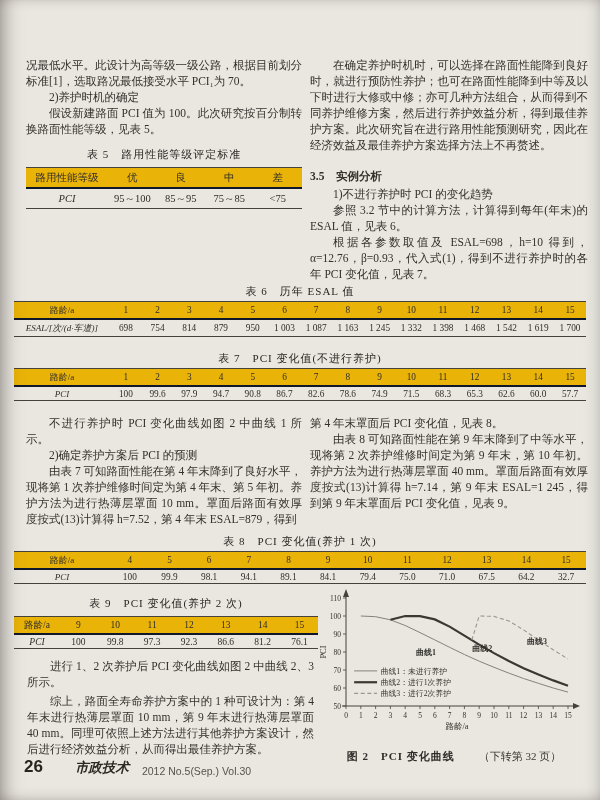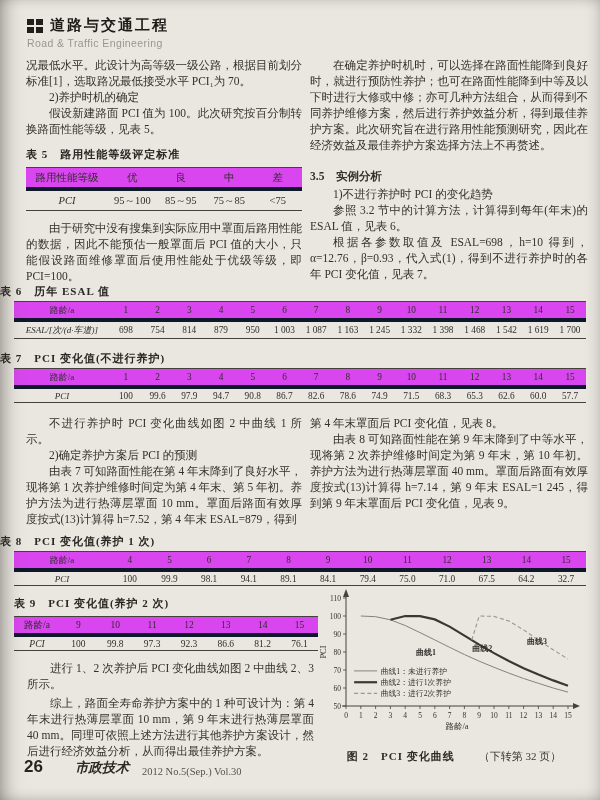--- a/index.html
+++ b/index.html
@@ -15,26 +15,26 @@
   .hicon i{background:#211f1c;display:block;}
   .htitle{font-family:"Liberation Sans","DejaVu Sans",sans-serif;font-weight:700;font-size:15px;letter-spacing:2px;color:#1d1b18;}
   .hsub{font-family:"Liberation Sans","DejaVu Sans",sans-serif;font-size:10.5px;color:#9a968e;letter-spacing:.4px;margin-top:2px;}
   
   .tcol{font-size:11.5px;line-height:16px;text-align:justify;color:#33312c;}
   .tcol p{margin:0;}
   .ind{text-indent:2em;}
   .gap{margin-top:9px !important;}
   .shead{font-weight:700;margin:15px 0 2px !important;}
   
-  .tcap{text-align:left;font-weight:700;font-size:11px;color:#2a2824;letter-spacing:1px;}
+  .tcap{text-align:center;font-weight:400;font-size:11px;color:#2a2824;letter-spacing:1px;}
   .incap{margin:9px 0 5px;}
   table.rt{border-collapse:collapse;table-layout:fixed;font-size:10px;color:#2f2d29;
     border-top:1.6px solid #45423c;border-bottom:1.6px solid #45423c;}
   table.rt th,table.rt td{padding:1.5px 0;text-align:center;font-weight:400;white-space:nowrap;overflow:hidden;}
-  table.rt thead tr{background:#d946ef;border-bottom:4px solid #0f172a;}
+  table.rt thead tr{background:#eab308;border-bottom:2px solid #0f172a;}
   table.rt tbody td:first-child{font-style:italic;}
   table.t5{width:100%;font-size:10.5px;}
   table.t5 th:first-child,table.t5 td:first-child{width:82px;}
   table.full{font-size:9.3px;}
   table.full th:first-child,table.full td:first-child{width:96px;font-size:9px;}
   table.t9{width:100%;font-size:9.5px;}
   table.t9 th:first-child,table.t9 td:first-child{width:46px;}
   
   .chartfig{margin:0;}
   svg text{font-family:"Liberation Serif","DejaVu Serif",serif;fill:#33312c;}
@@ -48,39 +48,27 @@
   .curve1{fill:none;stroke:#85827b;stroke-width:1;}
   .curve2{fill:none;stroke:#3a3833;stroke-width:2.2;}
   .curve3{fill:none;stroke:#9a9790;stroke-width:1.1;stroke-dasharray:4 2.6;}
   .figcap{display:flex;justify-content:center;gap:24px;font-size:11px;margin-top:9px;}
   .fc1{font-weight:700;letter-spacing:1px;}
   .fc2{color:#3a3833;}
   
   footer{display:flex;align-items:flex-end;}
   .pgnum{font-family:"Liberation Sans","DejaVu Sans",sans-serif;font-weight:700;font-size:17px;color:#26241f;}
   .jname{font-style:italic;font-weight:700;font-size:13.5px;margin-left:32px;color:#2c2a25;}
-  .jissue{font-family:Liberation Serif, serif;font-size:10.5px;margin-left:13px;color:#56534c;}
+  .jissue{font-family:Liberation Sans, sans-serif;font-size:10.5px;margin-left:13px;color:#56534c;}
 </style>
 </head>
 <body>
 
 <div class="page">
 
-  <header class="abs" style="top:16px;left:27px">
-    <div class="hrow">
-      <span class="hicon">
-          <i></i>
-          <i></i>
-          <i></i>
-          <i></i>
-        </span>
-      <span class="htitle">道路与交通工程</span>
-    </div>
-    <div class="hsub">Road &amp; Traffic Engineering</div>
-  </header>
 
   <div class="tcol abs" style="top:57px;left:26px;width:276px">
     <p>况最低水平。此设计为高等级一级公路，根据目前划分标准[1]，选取路况最低接受水平 PCI₁为 70。</p>
     <p class="ind">2)养护时机的确定</p>
     <p class="ind">假设新建路面 PCI 值为 100。此次研究按百分制转换路面性能等级，见表 5。</p>
     <div class="tcap incap">表 5　路用性能等级评定标准</div>
     <table class="rt t5">
         <thead>
           <tr>
             <th>路用性能等级</th>
@@ -93,21 +81,20 @@
         <tbody>
           <tr>
             <td>PCI</td>
             <td>95～100</td>
             <td>85～95</td>
             <td>75～85</td>
             <td>&lt;75</td>
           </tr>
         </tbody>
       </table>
-    <p class="ind gap">由于研究中没有搜集到实际应用中罩面后路用性能的数据，因此不能预估一般罩面后 PCI 值的大小，只能假设路面维修罩面后使用性能处于优级等级，即 PCI=100。</p>
   </div>
 
   <div class="tcol abs" style="top:57px;left:310px;width:278px">
     <p class="ind">在确定养护时机时，可以选择在路面性能降到良好时，就进行预防性养护；也可在路面性能降到中等及以下时进行大修或中修；亦可几种方法组合，从而得到不同养护维修方案，然后进行养护效益分析，得到最佳养护方案。此次研究旨在进行路用性能预测研究，因此在经济效益及最佳养护方案选择方法上不再赘述。</p>
     <p class="shead">3.5　实例分析</p>
     <p class="ind">1)不进行养护时 PCI 的变化趋势</p>
     <p class="ind">参照 3.2 节中的计算方法，计算得到每年(年末)的 ESAL 值，见表 6。</p>
     <p class="ind">根据各参数取值及 ESAL=698，h=10 得到，α=12.76，β=0.93，代入式(1)，得到不进行养护时的各年 PCI 变化值，见表 7。</p>
   </div>
 

